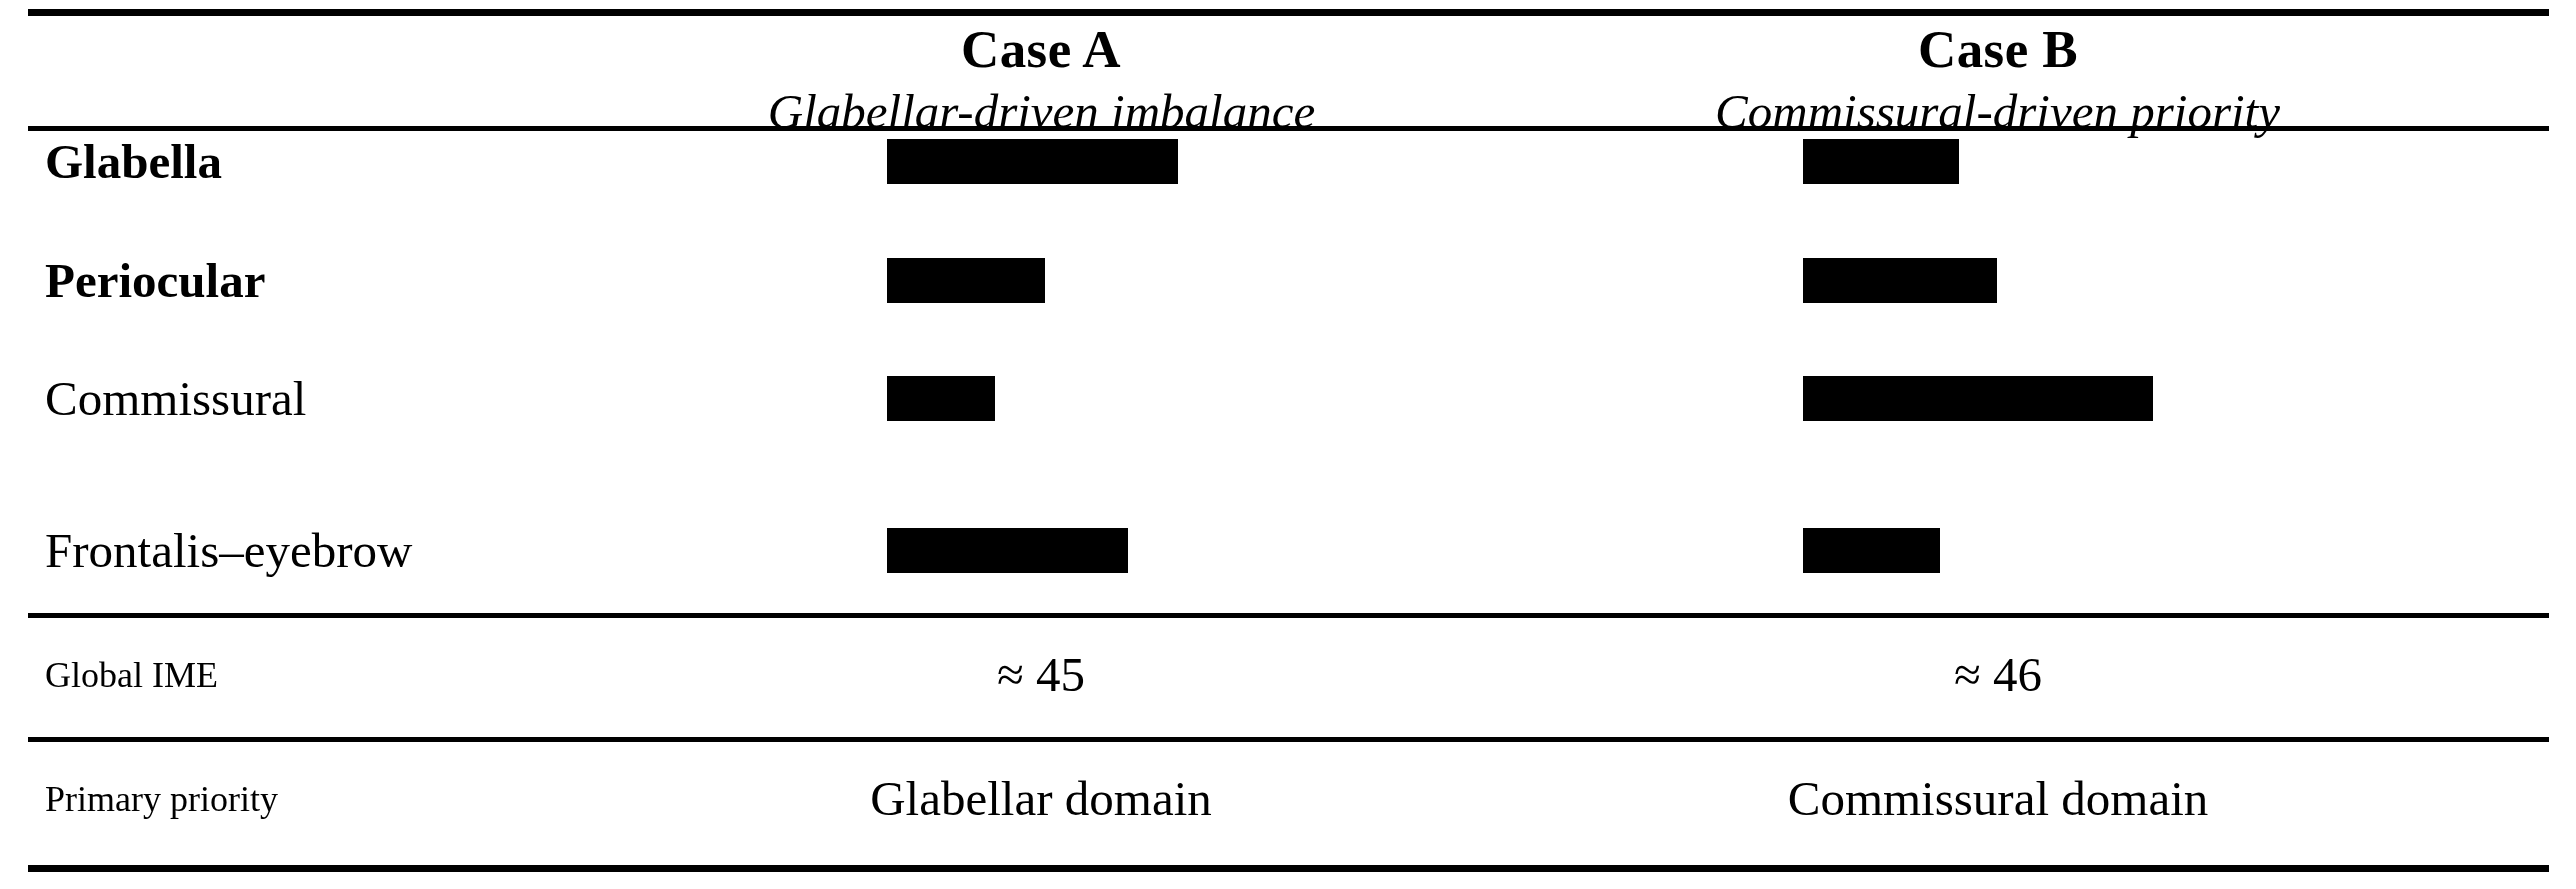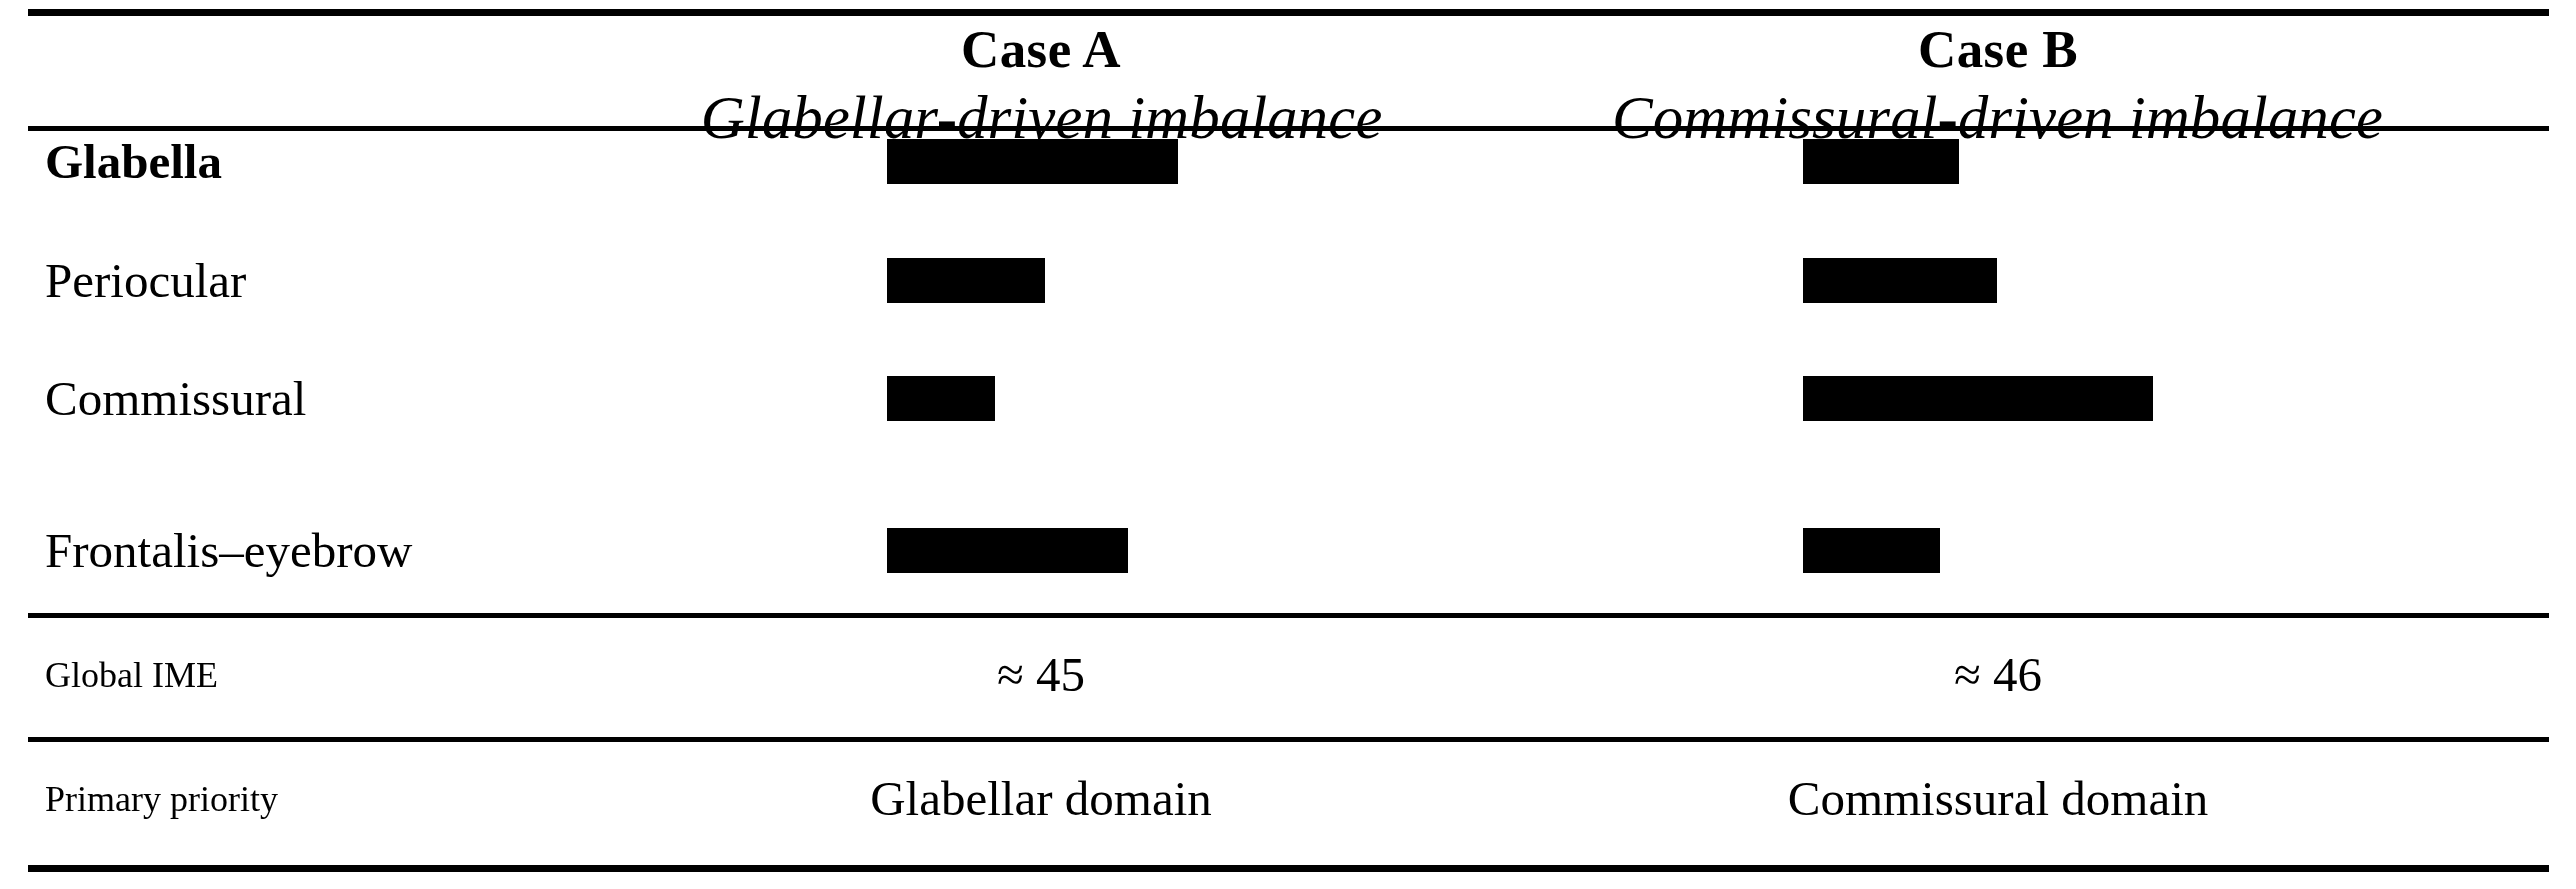--- a/index.html
+++ b/index.html
@@ -36,21 +36,21 @@
 
   
   #header-block{position:absolute;left:0;top:0;width:2576px;height:126px;}
   .case-title{
     position:absolute;top:22.6px;
     font-size:53px;font-weight:bold;line-height:1;
     letter-spacing:0.4px;
   }
   .case-sub{
     position:absolute;top:89px;
-    font-size:61px;font-style:italic;line-height:1;
+    font-size:49px;font-style:italic;line-height:1;
     white-space:nowrap;
   }
   #case-a-title{left:716px;width:650px;text-align:center;}
   #case-b-title{left:1640px;width:716px;text-align:center;}
   #case-a-sub  {left:660px;width:763px;text-align:center;top:87px;}
   #case-b-sub  {left:1583px;width:829px;text-align:center;top:87px;}
 
   
   #bars-block{position:absolute;left:0;top:133px;width:2576px;height:480px;}
   .bar-row{position:absolute;left:0;width:2576px;height:49px;}
@@ -62,21 +62,21 @@
   .bar{
     position:absolute;
     height:45px;
     background:#000000;
     top:1.9px;
   }
   .bar-a{left:887px;}
   .bar-b{left:1803px;}
 
   #bar-row-0{top:3.8px;font-weight:bold;}
-  #bar-row-1{top:123px;}
+  #bar-row-1{top:123px;font-weight:bold;}
   #bar-row-2{top:241px;}
   #bar-row-3{top:360px;margin-top:33px;}
 
   
   .summary-row{position:absolute;left:0;width:2576px;height:124px;}
   #row-ime     {top:613px;}
   #row-priority{top:737px;}
   .summary-row .row-label{
     position:absolute;left:45px;
     font-size:36px;line-height:124px;
@@ -99,21 +99,21 @@
   <div class="rule rule-light" id="rule-header" style="background: rgb(0, 0, 0);"></div>
   <div class="rule rule-light" id="rule-body" style="background: rgb(0, 0, 0);"></div>
   <div class="rule rule-light" id="rule-ime" style="background: rgb(0, 0, 0);"></div>
   <div class="rule rule-heavy" id="rule-bottom" style="background: rgb(0, 0, 0);"></div>
 
   <div id="header-block">
     <div class="case-title" id="case-a-title">Case A</div>
     <div class="case-sub" id="case-a-sub">Glabellar-driven imbalance</div>
 
     <div class="case-title" id="case-b-title">Case B</div>
-    <div class="case-sub" id="case-b-sub">Commissural-driven imbalance</div>
+    <div class="case-sub" id="case-b-sub">Commissural-driven priority</div>
   </div>
 
   <div id="bars-block">
 
     <div class="bar-row" id="bar-row-0">
       <span class="row-label">Glabella</span>
       <div class="bar bar-a" style="width: 291px; background: rgb(0, 0, 0);"></div>
       <div class="bar bar-b" style="width: 156px; background: rgb(0, 0, 0);"></div>
     </div>
 

